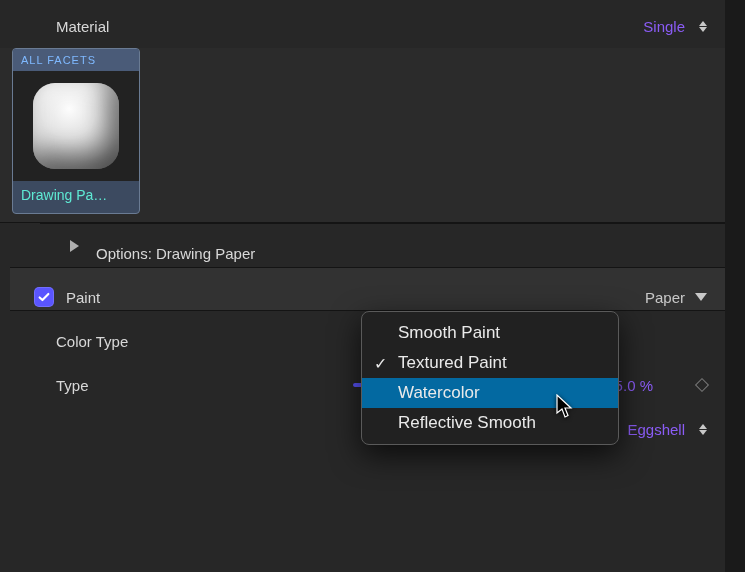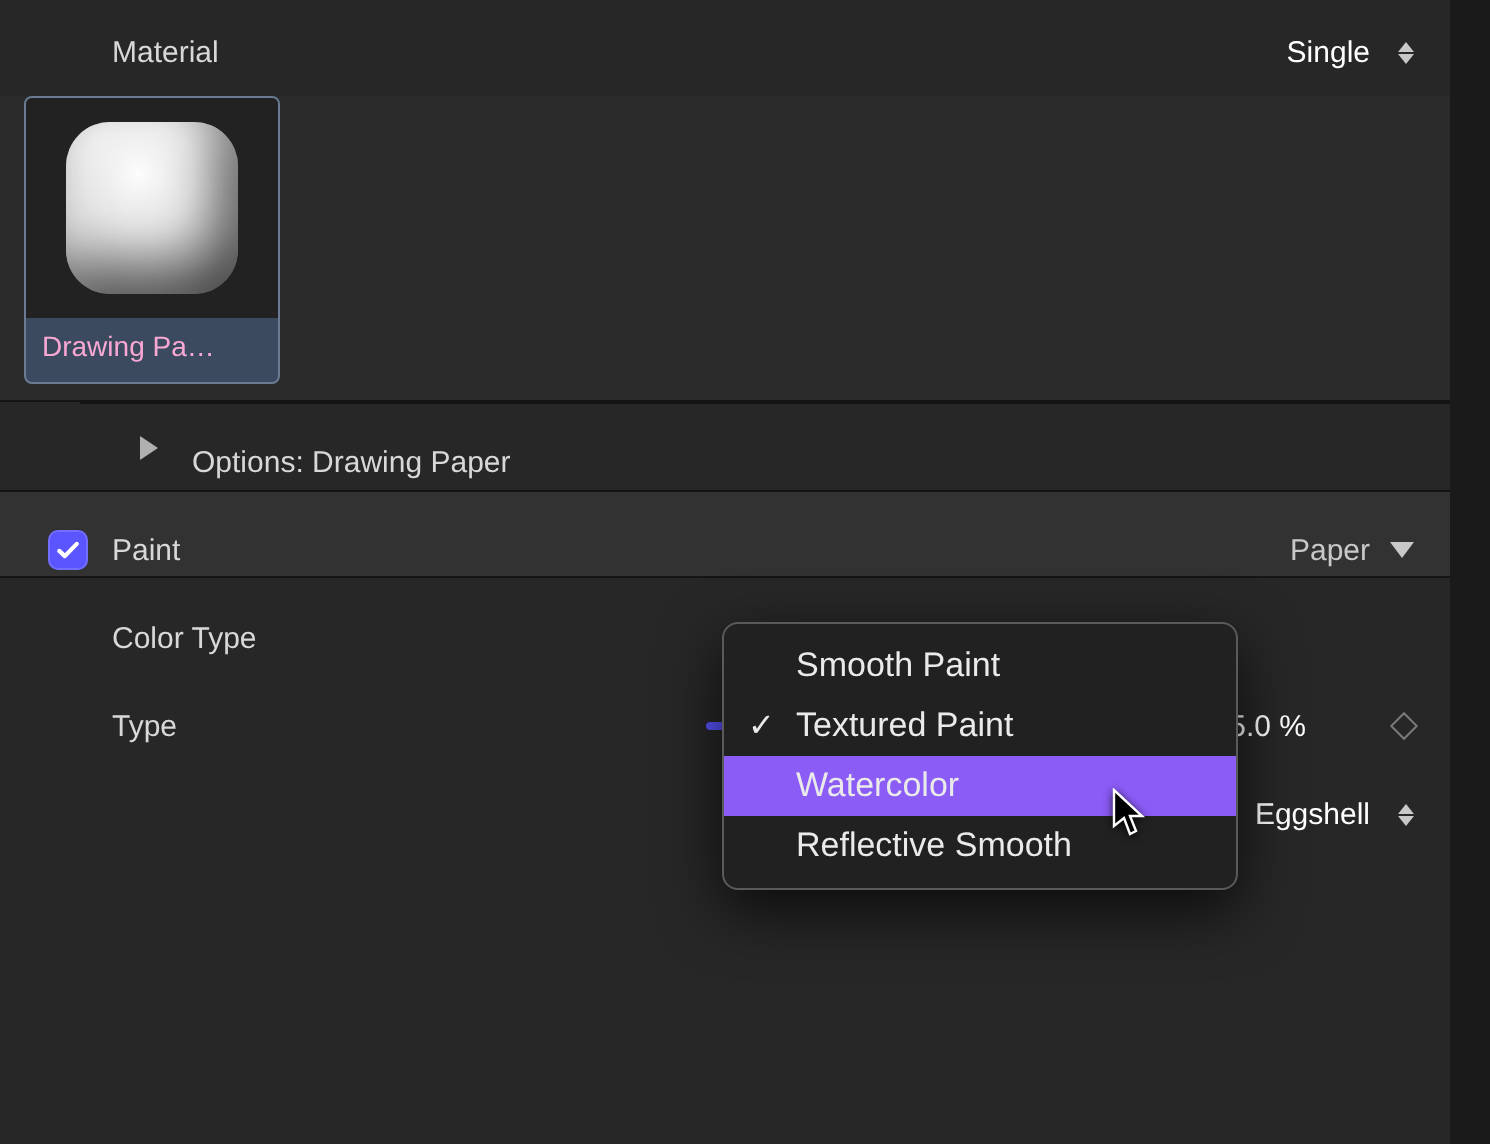--- a/index.html
+++ b/index.html
@@ -1,60 +1,60 @@
 <!DOCTYPE html>
 <html><head>
 <meta charset="utf-8">
 <style>
   * { box-sizing: border-box; margin: 0; padding: 0; font-family: -apple-system, "Helvetica Neue", Arial, sans-serif; }
   body { background: #1f1f1f; width: 745px; height: 572px; overflow: hidden; color: #d8d8d8; font-size: 15px; user-select: none; position: relative; }
   .panel { width: 725px; height: 572px; background: #272727; position: relative; }
 
   .row { display: flex; align-items: center; height: 44px; padding: 16px 18px 0 56px; position: relative; }
   .row-label { color: #d8d8d8; }
-  .row-value { margin-left: auto; display: flex; align-items: center; gap: 8px; color: #ffffff; }
+  .row-value { margin-left: auto; display: flex; align-items: center; gap: 8px; color: #8b5cf6; }
 
   .material-row { height: 48px; padding-top: 4px; }
 
   .popup-arrows { display: inline-flex; flex-direction: column; gap: 1px; margin-left: 6px; }
   .popup-arrows::before { content: ""; border-left: 4px solid transparent; border-right: 4px solid transparent; border-bottom: 5px solid #c8c8c8; }
   .popup-arrows::after { content: ""; border-left: 4px solid transparent; border-right: 4px solid transparent; border-top: 5px solid #c8c8c8; }
 
   .facets-strip { background: #2b2b2b; padding: 0 12px 8px 12px; border-bottom: 1px solid #141414; }
   .facet-tile { width: 128px; border: 1px solid #6a7b93; background: #3c4a60; border-radius: 4px; overflow: hidden; }
   .facet-head { background: #4a5b78; color: #7fb9ff; font-size: 11px; letter-spacing: 1px; padding: 5px 8px; text-transform: uppercase; }
   .facet-thumb { height: 110px; display: flex; align-items: center; justify-content: center; background: #222; }
   .cube3d { width: 86px; height: 86px; border-radius: 22px; background: radial-gradient(circle at 42% 30%, #fdfdfd 0%, #e2e2e2 35%, #b8b8b8 68%, #7a7a7a 100%); box-shadow: inset -10px -14px 24px rgba(0,0,0,0.45), inset 8px 10px 18px rgba(255,255,255,0.6); }
-  .facet-name { padding: 6px 8px 10px 8px; color: #f9a8d4; font-size: 14px; white-space: nowrap; overflow: hidden; text-overflow: ellipsis; }
+  .facet-name { padding: 6px 8px 10px 8px; color: #5eead4; font-size: 14px; white-space: nowrap; overflow: hidden; text-overflow: ellipsis; }
 
   .disclosure { position: absolute; left: 30px; top: 50%; transform: translateY(-50%); width: 0; height: 0; border-top: 6px solid transparent; border-bottom: 6px solid transparent; border-left: 9px solid #b0b0b0; }
   .options-row { background: #272727; border-top: 1px solid #141414; margin-left: 40px; }
 
-  .paint-row { background: #323232; border-top: 1px solid #141414; border-bottom: 1px solid #141414; padding-left: 24px; }
+  .paint-row { background: #323232; border-top: 1px solid #141414; border-bottom: 1px solid #141414; padding-left: 24px; margin-left: 10px; }
   .checkbox { width: 20px; height: 20px; border-radius: 5px; background: #5a55ff; display: inline-flex; align-items: center; justify-content: center; margin-right: 12px; box-shadow: 0 0 0 1px rgba(255,255,255,0.15) inset; }
   .checkbox svg { width: 14px; height: 14px; }
   .hide-btn { margin-left: auto; display: flex; align-items: center; color: #c8c8c8; gap: 10px; }
   .chev-down { width: 0; height: 0; border-left: 6px solid transparent; border-right: 6px solid transparent; border-top: 8px solid #c8c8c8; }
 
   .color-row, .sheen-row, .tex-row { padding-left: 56px; }
 
   .eyedropper { color: #c8c8c8; }
   .swatch { width: 62px; height: 24px; background: #f3f9f6; border: 1px solid #888; border-radius: 4px; }
   .swatch-chev { width: 0; height: 0; border-left: 5px solid transparent; border-right: 5px solid transparent; border-top: 7px solid #c8c8c8; margin-left: 4px; }
   .kf-diamond { width: 10px; height: 10px; transform: rotate(45deg); border: 1px solid #7a7a7a; margin-left: 24px; }
 
   .slider-track { position: relative; width: 200px; height: 4px; background: #1a1a1a; border-radius: 2px; }
   .slider-fill { position: absolute; left: 0; top: 0; bottom: 0; width: 35%; background: #5a55ff; border-radius: 2px; }
   .slider-thumb { position: absolute; top: 50%; left: 35%; transform: translate(-50%, -50%); width: 14px; height: 14px; background: #d8d8d8; border-radius: 50%; box-shadow: 0 0 4px rgba(0,0,0,0.6); }
   .sheen-val { width: 80px; text-align: right; }
 
   
   .menu { position: absolute; left: 361px; top: 311px; width: 258px; background: #212121; border: 1px solid #5a5a5a; border-radius: 8px; box-shadow: 0 10px 30px rgba(0,0,0,0.7); padding: 6px 0; z-index: 50; }
   .menu-item { position: relative; padding: 4px 16px 4px 36px; color: #eaeaea; font-size: 17px; line-height: 22px; cursor: default; }
-  .menu-item.sel { background: #8b5cf6; }
+  .menu-item.sel { background: #0369a1; }
   .menu-check { position: absolute; left: 12px; top: 5px; font-size: 16px; color: #eaeaea; }
 
   .cursor { position: absolute; left: 556px; top: 394px; z-index: 60; pointer-events: none; }
   .cursor svg { width: 20px; height: 26px; filter: drop-shadow(0 1px 2px rgba(0,0,0,0.8)); }
 
   .scrollbar { position: absolute; right: 0; top: 0; width: 20px; height: 572px; background: #1a1a1a; }
 </style>
 </head>
 <body>
 
@@ -63,20 +63,21 @@
   <div class="row material-row">
     <span class="row-label">Material</span>
     <span class="row-value">
       <span>Single</span>
       <span class="popup-arrows"></span>
     </span>
   </div>
 
   <div class="facets-strip">
     <div class="facet-tile">
+      <div class="facet-head">All Facets</div>
       <div class="facet-thumb">
         <div class="cube3d"></div>
       </div>
       <div class="facet-name">Drawing Pa…</div>
     </div>
   </div>
 
   <div class="row options-row">
     <span class="disclosure"></span>
     <span class="row-label">Options: Drawing Paper</span>

